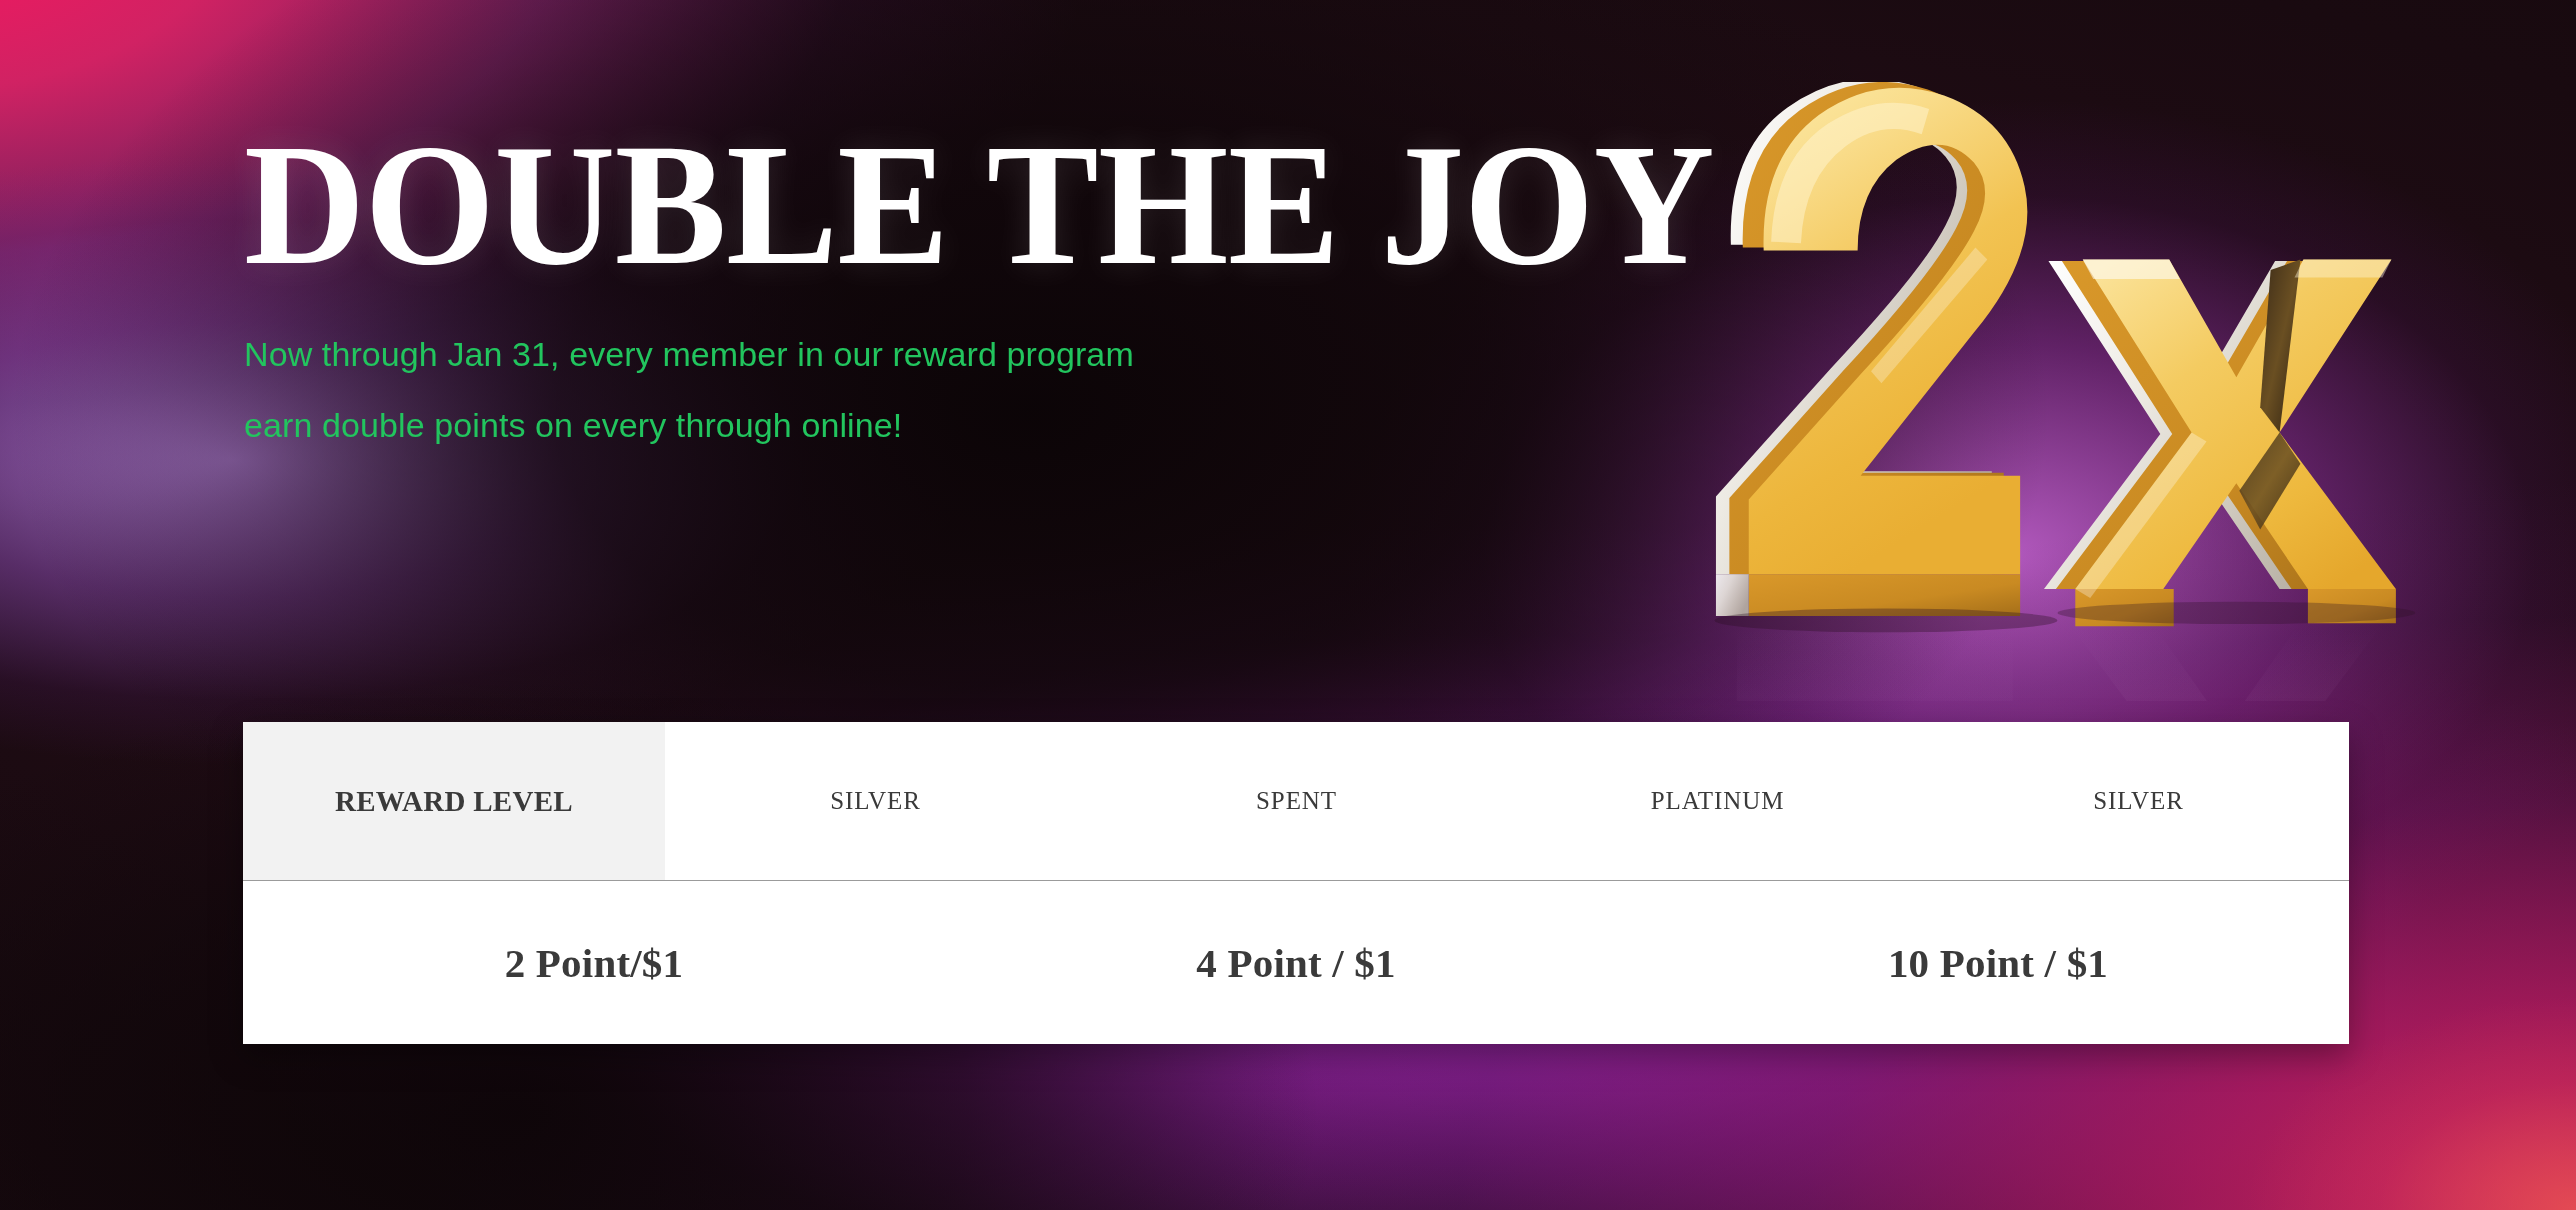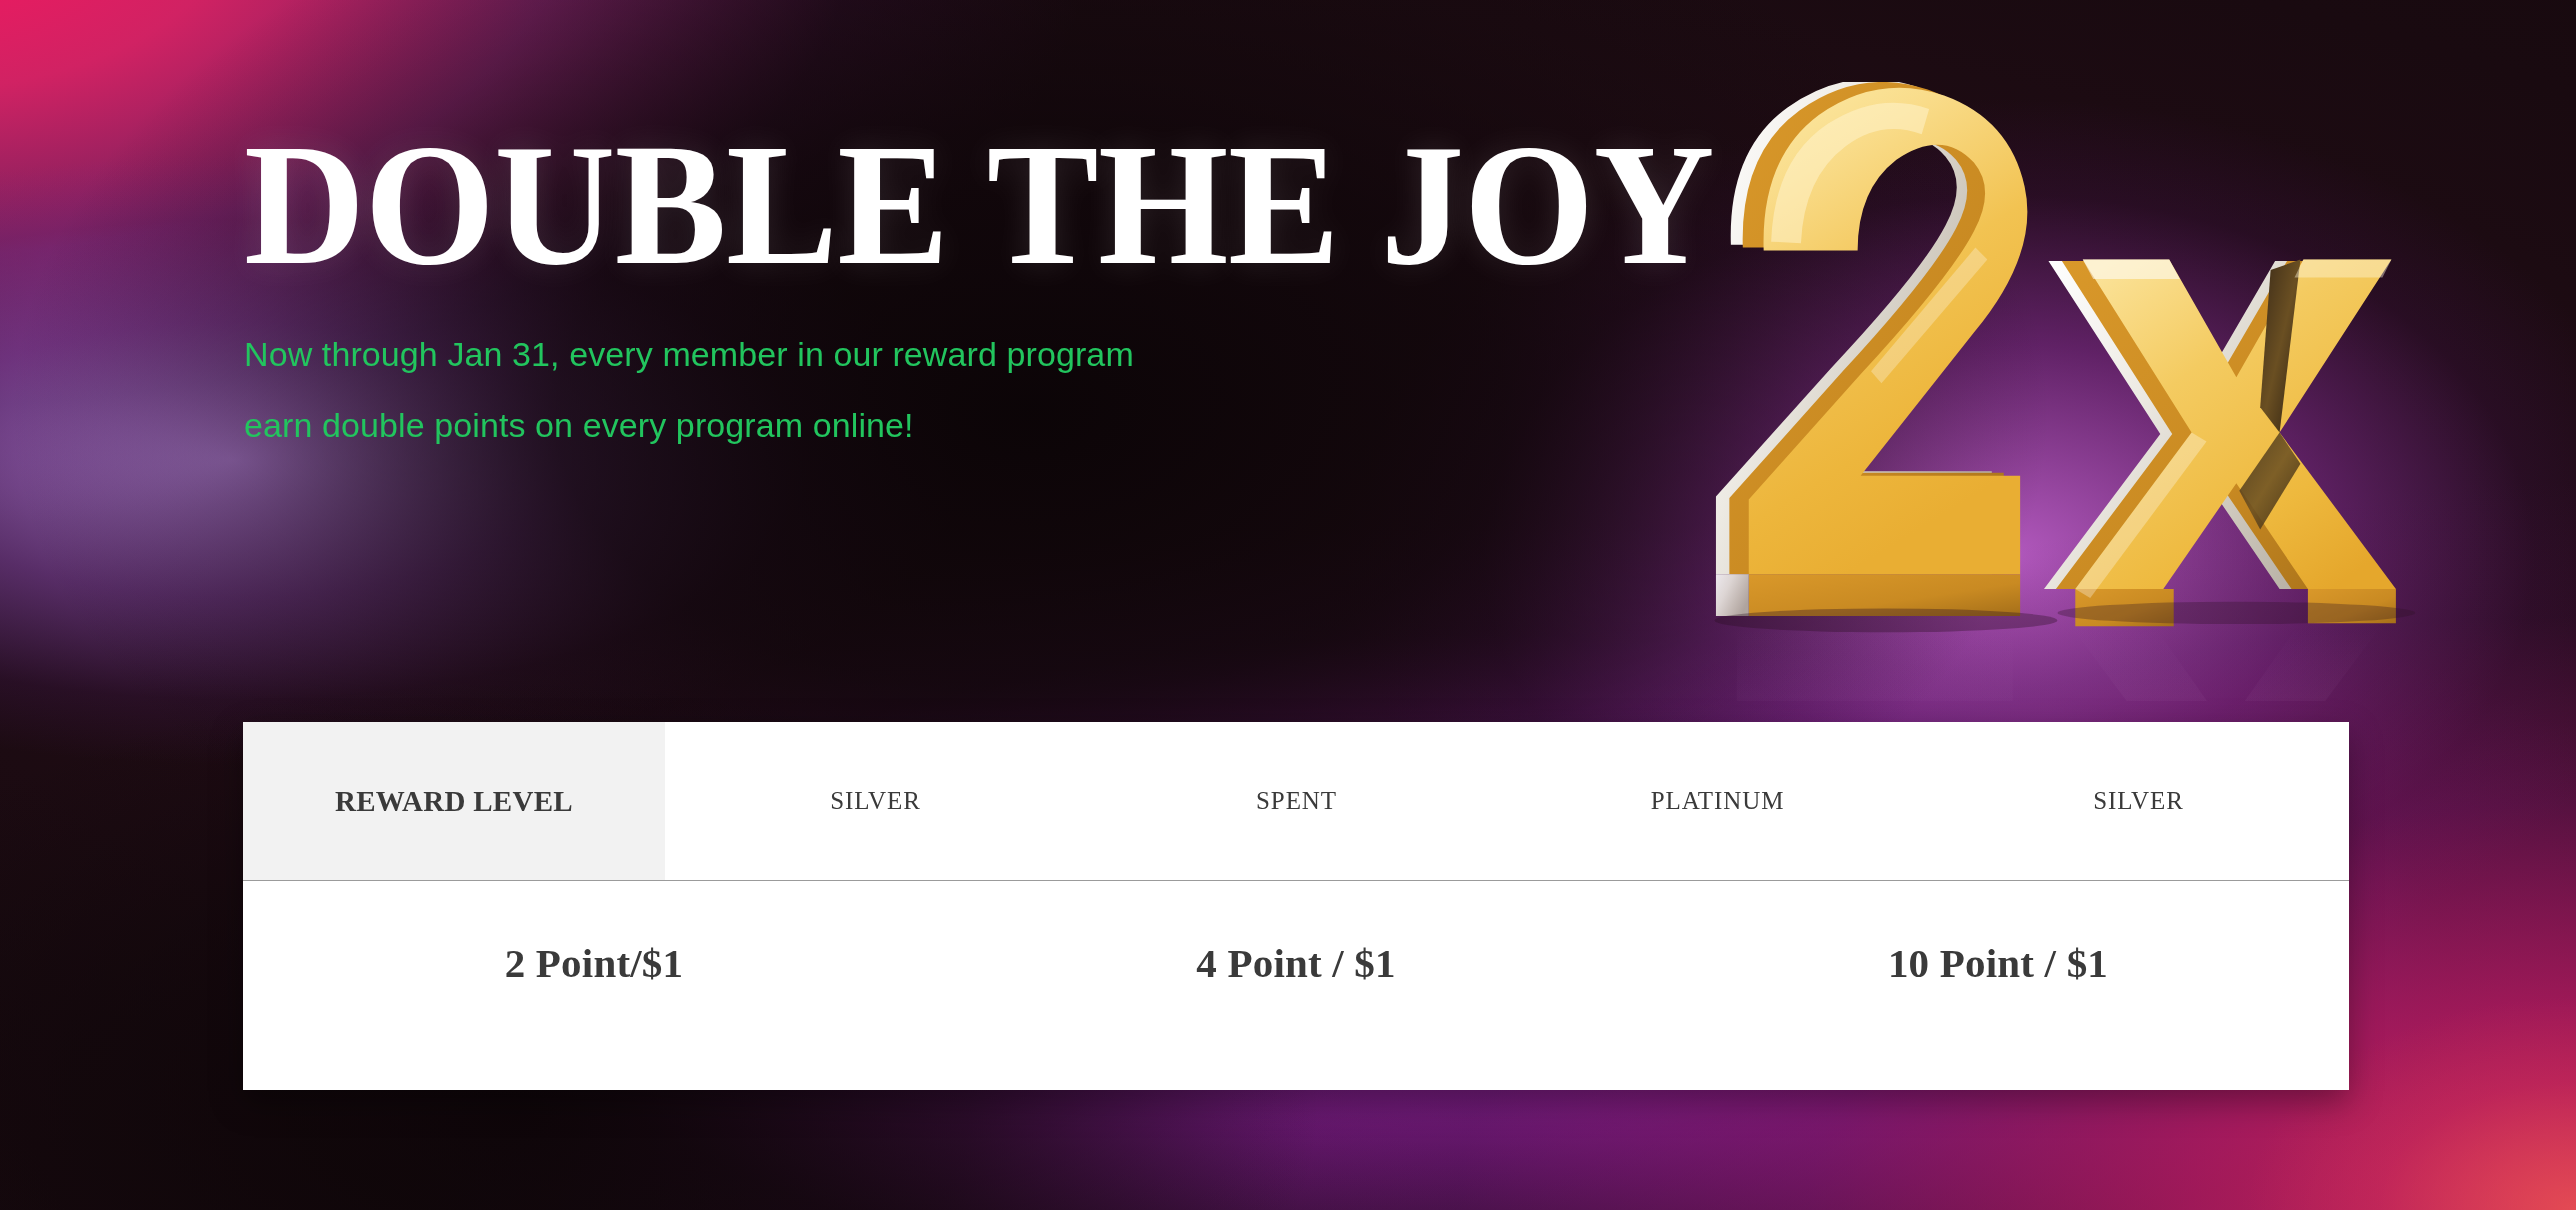--- a/index.html
+++ b/index.html
@@ -108,21 +108,21 @@
     width:835px; height:619px;
     z-index:5;
     pointer-events:none;
   }
   .gfx-2x svg{ width:100%; height:100%; display:block; }
 
   
   .reward-table{
     position:absolute;
     left:243px; top:722px;
-    width:2106px; height:368px;
+    width:2106px; height:322px;
     z-index:8;
     background:#ffffff;
     box-shadow:0 12px 30px rgba(0,0,0,.34);
     display:flex;
     flex-direction:column;
   }
   .tbl-row{ display:flex; flex:1 1 auto; }
   .tbl-row.head{ flex:0 0 158px; }
   .tbl-row.body{ flex:0 0 164px; border-top:1.5px solid #9b9b9b; }
 
@@ -169,21 +169,21 @@
   <div class="bg-layer glow-2x"></div>
   <div class="bg-layer glow-crimson"></div>
   <div class="bg-layer glow-warm"></div>
   <div class="bg-layer glow-dark"></div>
   <div class="bg-layer glow-dark2"></div>
 
   <div class="copy">
     <div class="headline">DOUBLE THE JOY</div>
     <div class="subcopy">
       <div>Now through Jan 31, every member in our reward program</div>
-      <div>earn double points on every program online!</div>
+      <div>earn double points on every through online!</div>
     </div>
   </div>
 
   <div class="gfx-2x">
     <svg viewBox="0 0 1120 830" xmlns="http://www.w3.org/2000/svg" aria-hidden="true">
       <defs>
         <linearGradient id="goldFace" x1="0" y1="0" x2=".35" y2="1">
           <stop offset="0" stop-color="#FCEBA8"></stop>
           <stop offset=".22" stop-color="#F9DC8A"></stop>
           <stop offset=".52" stop-color="#F2C352"></stop>

